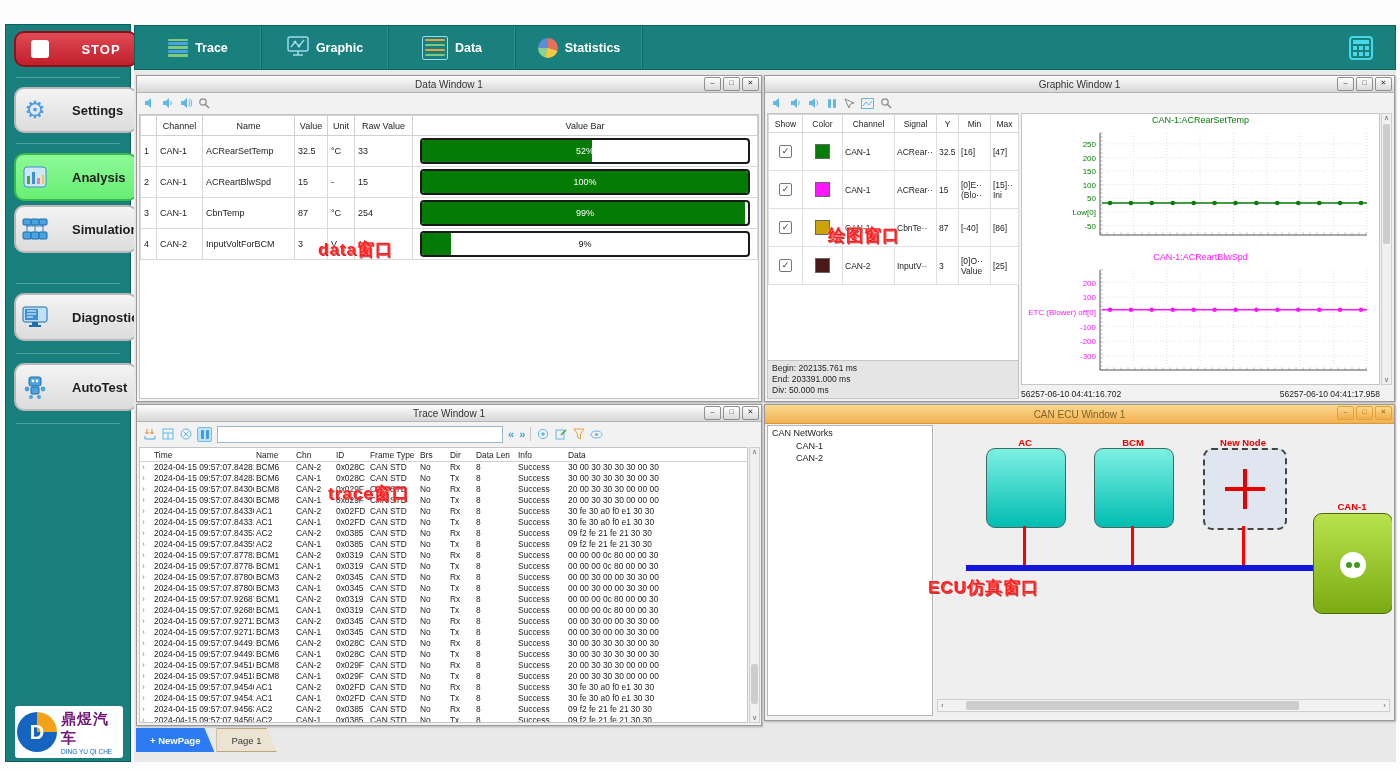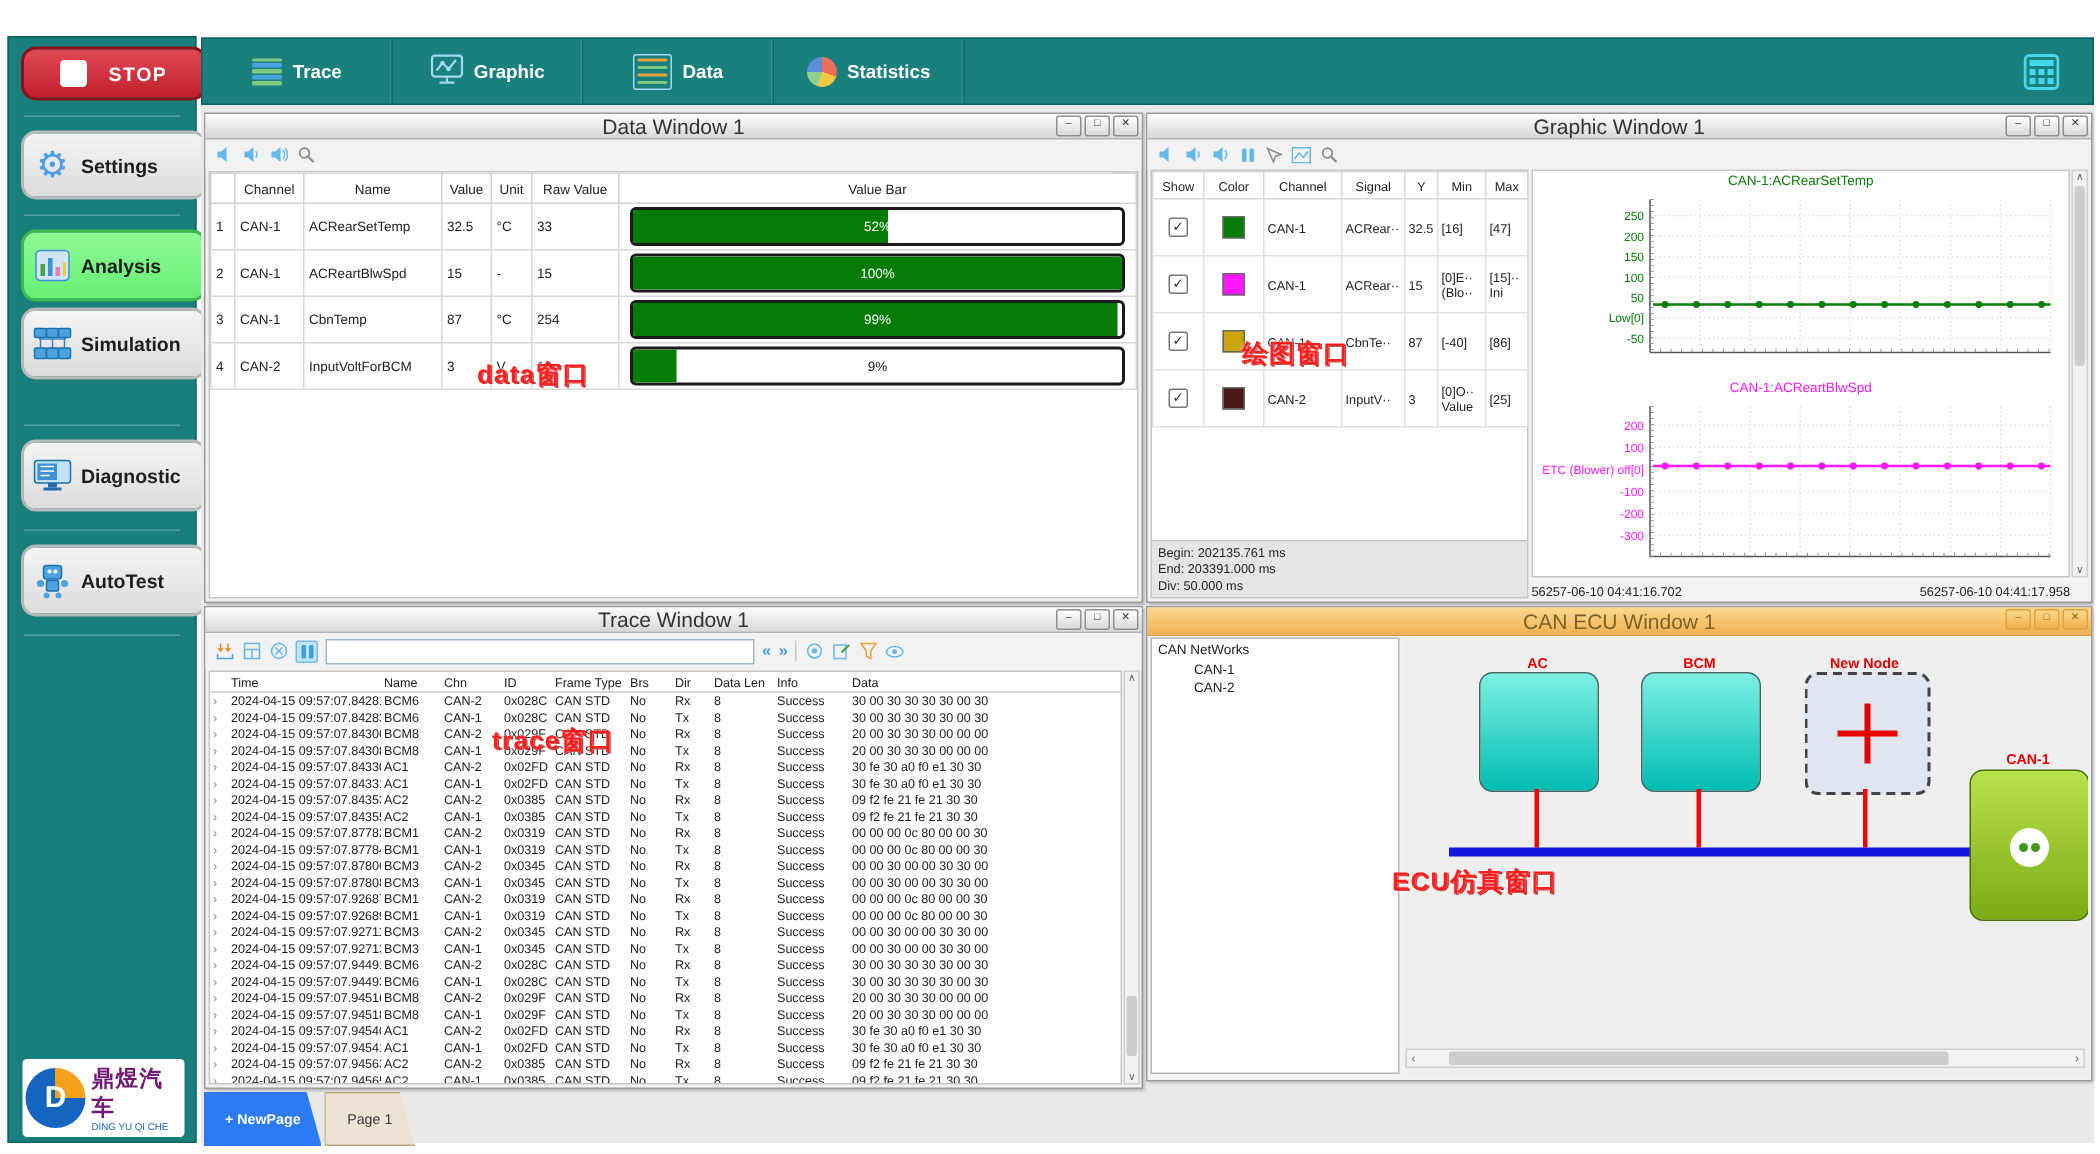--- a/index.html
+++ b/index.html
@@ -1,19 +1,19 @@
 <!DOCTYPE html>
 <html><head>
 <meta charset="utf-8">
 <style>
   html,body{margin:0;padding:0;background:#ffffff;font-family:"Liberation Sans",sans-serif;}
   .stage{position:relative;width:1400px;height:769px;background:#fdfdfd;overflow:hidden;}
   
   .sidebar{position:absolute;left:5px;top:24px;width:126px;height:738px;background:#187f7c;border:1px solid #0e615f;box-sizing:border-box;}
-  .sbtn{position:absolute;left:8px;width:124px;border-radius:10px;display:flex;align-items:center;gap:6px;padding:0 6px;box-sizing:border-box;cursor:pointer;border:2px solid #b8b8b8;background:linear-gradient(#f4f4f4,#dcdcdc);}
+  .sbtn{position:absolute;left:8px;width:124px;border-radius:10px;display:flex;align-items:center;gap:24px;padding:0 6px;box-sizing:border-box;cursor:pointer;border:2px solid #b8b8b8;background:linear-gradient(#f4f4f4,#dcdcdc);}
   .sbtn .lbl{font-weight:bold;font-size:13px;color:#1d1d1d;}
   .stop{background:linear-gradient(#e04a54,#c01f2c);border:2px solid #8e121d;justify-content:center;}
   .stop .lbl{color:#ffffff;letter-spacing:1px;}
   .stop .sq{width:18px;height:18px;background:#fff;border-radius:3px;margin-right:8px;}
   .active-green{background:linear-gradient(#8df996,#67ef74);border:2px solid #3cb94c;}
   .sep{position:absolute;left:10px;width:104px;height:1px;background:#4ea3a0;}
   .logo{position:absolute;left:9px;top:681px;width:108px;height:52px;background:#ffffff;border-radius:3px;display:flex;align-items:center;padding:2px;box-sizing:border-box;gap:4px;}
   .logo-circle{width:40px;height:40px;border-radius:50%;background:conic-gradient(#f5a21b 0 25%,#1565c0 25% 100%);display:flex;align-items:center;justify-content:center;color:#fff;font-weight:bold;font-size:20px;flex:0 0 auto;}
   .logo-tx .cn{color:#701a75;font-weight:bold;font-size:15px;letter-spacing:1px;}
   .logo-tx .en{color:#1565c0;font-size:6.5px;}
@@ -22,21 +22,21 @@
   .topbar{position:absolute;left:134px;top:25px;width:1262px;height:45px;background:#1a807d;border:1px solid #0e615f;box-sizing:border-box;display:flex;align-items:stretch;}
   .tbtn{width:126px;display:flex;align-items:center;justify-content:center;gap:7px;color:#fff;font-weight:bold;font-size:12.5px;border-right:1px solid #0f6b69;box-shadow:inset -1px 0 0 #2c918e;cursor:pointer;}
   .gridico{position:absolute;right:22px;top:10px;width:24px;height:24px;}
   .pie{width:20px;height:20px;border-radius:50%;background:conic-gradient(#e8705a 0 30%,#f5c842 30% 55%,#8fd08f 55% 75%,#5b8dd9 75% 100%);}
   .lines{width:20px;height:18px;display:flex;flex-direction:column;justify-content:space-between;}
   .lines i{height:2.5px;border-radius:1px;}
   
   .workspace{position:absolute;left:134px;top:70px;width:1262px;height:692px;background:#e9e9e9;}
   .win{position:absolute;background:#f2f2f2;border:1px solid #9a9a9a;box-sizing:border-box;box-shadow:1px 1px 2px rgba(0,0,0,.25);}
   .titlebar{height:16px;background:linear-gradient(#fdfdfd,#d7d7d7);border-bottom:1px solid #b3b3b3;display:flex;align-items:center;position:relative;}
-  .titlebar .t{flex:1;text-align:center;font-size:14px;color:#333;}
+  .titlebar .t{flex:1;text-align:center;font-size:10px;color:#333;}
   .winctl{position:absolute;right:2px;top:1px;display:flex;gap:2px;}
   .wbtn{width:15px;height:12px;border:1px solid #8f8f8f;background:linear-gradient(#ffffff,#d9d9d9);font-size:7px;line-height:10px;text-align:center;color:#333;border-radius:2px;cursor:pointer;}
   .ecu-title{background:linear-gradient(#fbd98e,#f3b052);border-bottom:1px solid #d89b3a;}
   .ecu-title .t{color:#7d6426;}
   .wbtn.orange{border:1px solid #e0a33c;background:linear-gradient(#fbd98e,#f0ad4a);color:#9a6a00;}
   .wtoolbar{height:20px;display:flex;align-items:center;gap:5px;padding:0 6px;background:#f2f2f2;}
   .ico{width:13px;height:13px;display:inline-flex;align-items:center;justify-content:center;flex:0 0 auto;cursor:pointer;}
   .ico svg{display:block;}
   .ico.sel{background:#bfe3f7;border:1px solid #7db9e0;border-radius:2px;}
   .navg{color:#3f9fde;font-size:11px;font-weight:bold;cursor:pointer;}
@@ -83,21 +83,21 @@
   .plus:after{top:0;bottom:0;left:18px;width:4px;}
   .chan-node{position:absolute;width:78px;height:99px;border-radius:9px;border:1px solid #4a6d08;background:linear-gradient(#b9e24d,#7aab12);cursor:pointer;}
   .bus{position:absolute;height:6px;background:#1515e0;}
   .conn{position:absolute;width:3px;background:#ff0000;}
   .canport{position:absolute;width:26px;height:26px;border-radius:50%;background:#fff;display:flex;align-items:center;justify-content:center;gap:2px;}
   .canport i{width:6px;height:6px;border-radius:50%;background:#3f9a1c;}
   .hscroll{position:absolute;left:172px;right:6px;bottom:8px;height:13px;background:#f2f2f2;border:1px solid #cfcfcf;font-size:8px;color:#666;box-sizing:border-box;cursor:pointer;}
   .hthumb{position:absolute;top:1px;bottom:1px;left:28px;right:90px;background:#cdcdcd;border-radius:2px;}
   
   .tabbar{position:absolute;left:136px;top:728px;height:24px;display:flex;align-items:flex-start;gap:2px;}
-  .tab{height:36px;padding:0 14px;font-size:9.5px;display:flex;align-items:center;cursor:pointer;clip-path:polygon(0 0,calc(100% - 10px) 0,100% 100%,0 100%);}
+  .tab{height:24px;padding:0 14px;font-size:9.5px;display:flex;align-items:center;cursor:pointer;clip-path:polygon(0 0,calc(100% - 10px) 0,100% 100%,0 100%);}
   .tab.blue{background:#2d7bf2;color:#fff;font-weight:bold;}
   .tab.beige{background:#ece3d3;color:#3a3a3a;border:1px solid #b9a77f;box-sizing:border-box;}
   
   .anno{position:absolute;color:#ff1f1f;font-weight:bold;font-size:17px;letter-spacing:1px;text-shadow:0 0 2px rgba(255,255,255,.95),1px 1px 0 #b30000;pointer-events:none;}
 </style>
 </head>
 <body>
 
 <div class="stage">
 

